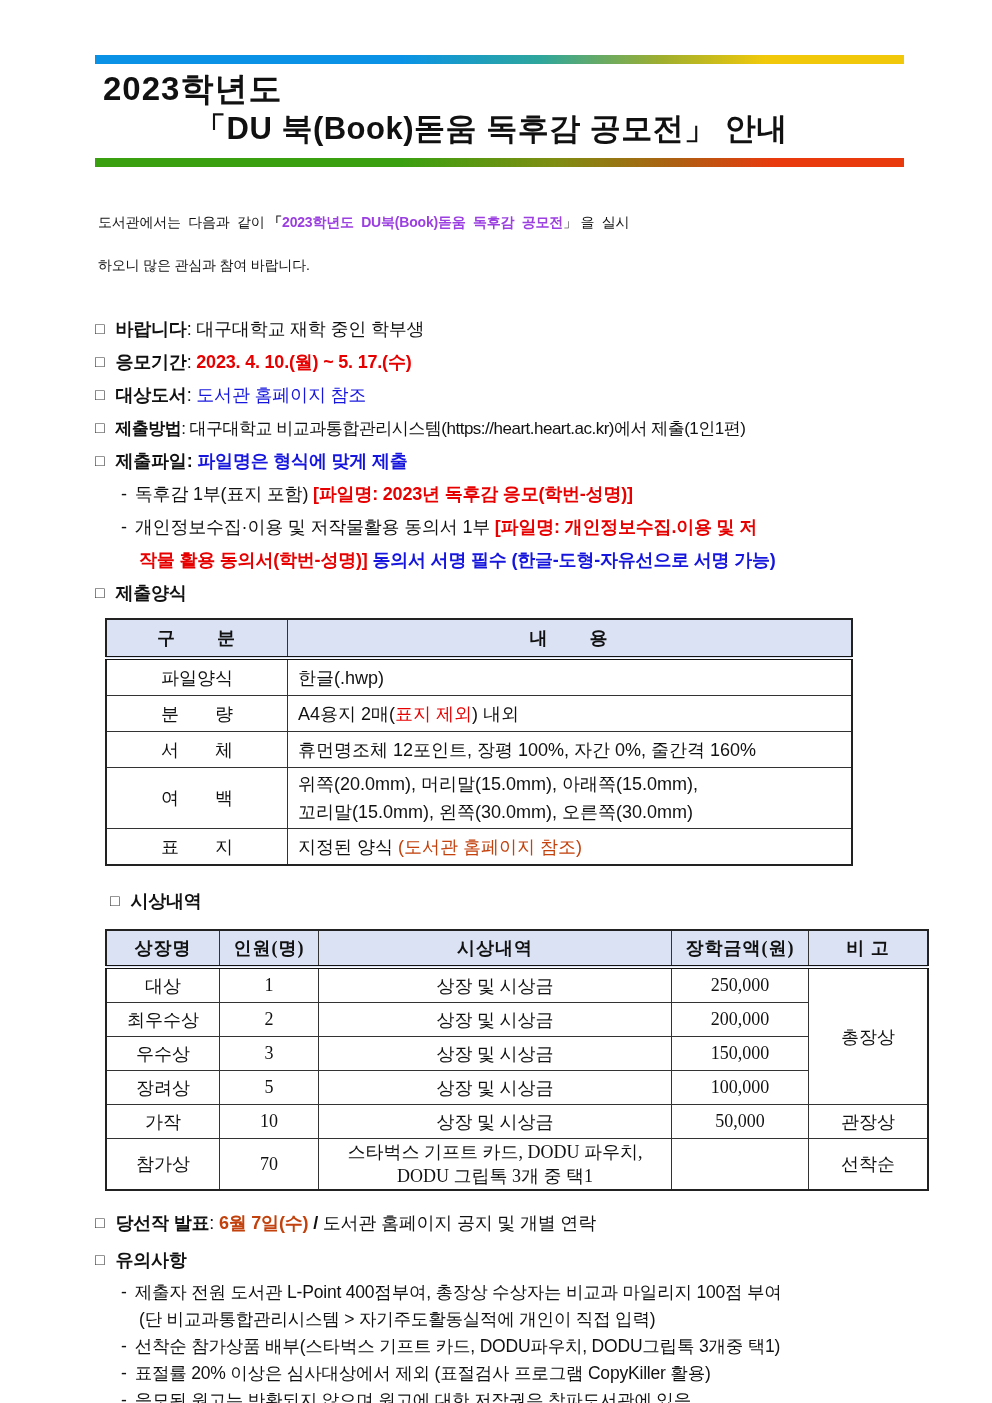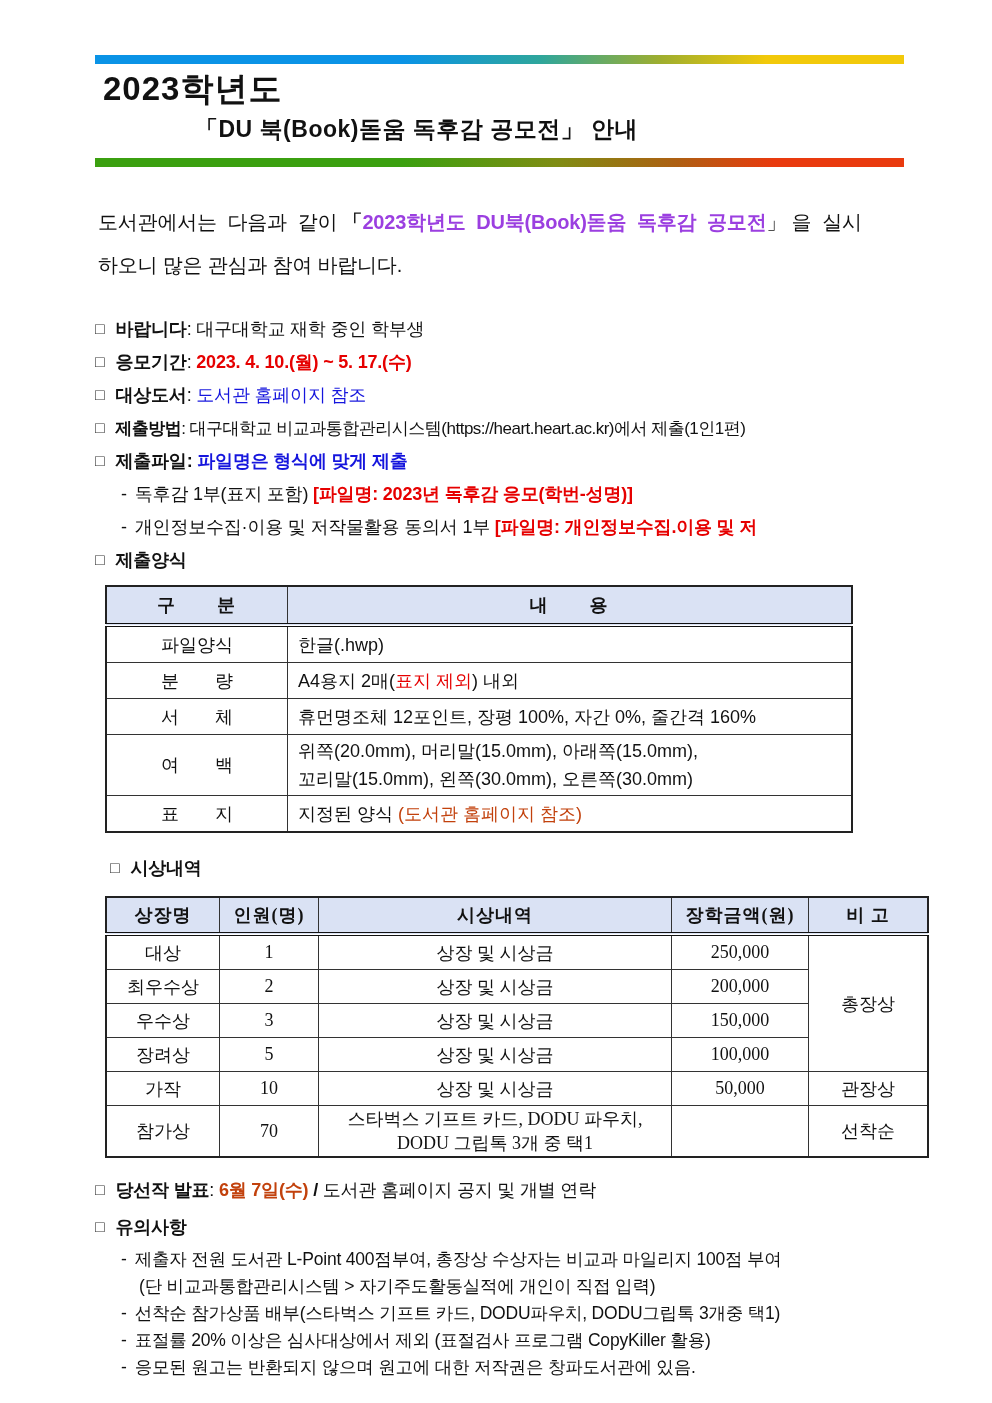--- a/index.html
+++ b/index.html
@@ -16,23 +16,23 @@
   .bar-top{
     margin-top:55px;
     background:linear-gradient(90deg,#0a93e6 0%,#0a93e6 38%,#2ea69c 55%,#9fae2e 70%,#f2c90a 83%,#f2c90a 100%);
   }
   .bar-bottom{
     background:linear-gradient(90deg,#3ba010 0%,#3ba010 38%,#7f8d13 57%,#ae5f12 72%,#e93a0e 84%,#e93a0e 100%);
   }
 
   .hdr{margin:8px 95px 10px 103px;}
   .year{font-size:33px;font-weight:bold;letter-spacing:1px;line-height:34px;}
-  .title{font-size:23px;font-weight:bold;margin:4px 0 8px 92px;line-height:38px;letter-spacing:0.5px;}
-
-  .intro{margin:34px 86px 26px 98px;font-size:20px;line-height:43px;letter-spacing:-0.2px;}
+  .title{font-size:31px;font-weight:bold;margin:4px 0 8px 92px;line-height:38px;letter-spacing:0.5px;}
+
+  .intro{margin:34px 86px 26px 98px;font-size:14px;line-height:43px;letter-spacing:-0.2px;}
 
   .bullets{margin-left:95px;margin-right:80px;}
   .ln{font-size:18px;line-height:33px;letter-spacing:-0.2px;white-space:nowrap;}
   .ln .box{display:inline-block;margin-right:11px;font-size:16px;color:#333;transform:translateY(-1px);}
   .ln.dash{padding-left:26px;}
   .ln.cont{padding-left:44px;}
   .ln .dash-mark{margin-right:8px;}
   .ln.small{font-size:17px;letter-spacing:-0.5px;}
   .seg{white-space:pre-wrap;}
   .b{font-weight:bold;}
@@ -90,20 +90,21 @@
     </div>
 
   <div class="bullets bullets-top" id="bullets-top">
       <div class="ln check"><span class="box">□</span><span class="seg b">바랍니다</span><span class="seg ">: 대구대학교 재학 중인 학부생</span></div>
       <div class="ln check"><span class="box">□</span><span class="seg b">응모기간</span><span class="seg ">: </span><span class="seg red b">2023. 4. 10.(월) ~ 5. 17.(수)</span></div>
       <div class="ln check"><span class="box">□</span><span class="seg b">대상도서</span><span class="seg ">: </span><span class="seg blue">도서관 홈페이지 참조</span></div>
       <div class="ln check small"><span class="box">□</span><span class="seg b">제출방법</span><span class="seg ">: 대구대학교 비교과통합관리시스템(https://heart.heart.ac.kr)에서 제출(1인1편)</span></div>
       <div class="ln check"><span class="box">□</span><span class="seg b">제출파일:</span><span class="seg "> </span><span class="seg blue b">파일명은 형식에 맞게 제출</span></div>
       <div class="ln dash"><span class="dash-mark">-</span><span class="seg ">독후감 1부(표지 포함) </span><span class="seg red b">[파일명: 2023년 독후감 응모(학번-성명)]</span></div>
       <div class="ln dash"><span class="dash-mark">-</span><span class="seg ">개인정보수집·이용 및 저작물활용 동의서 1부 </span><span class="seg red b">[파일명: 개인정보수집.이용 및 저</span></div>
+      <div class="ln cont"><span class="seg red b">작물 활용 동의서(학번-성명)]</span><span class="seg "> </span><span class="seg blue b">동의서 서명 필수 (한글-도형-자유선으로 서명 가능)</span></div>
       <div class="ln check"><span class="box">□</span><span class="seg b">제출양식</span></div>
     </div>
 
   <table class="spec" id="spec-table">
       <thead>
         <tr>
           <th class="lbl">구　　분</th>
           <th>내　　용</th>
         </tr>
       </thead>

